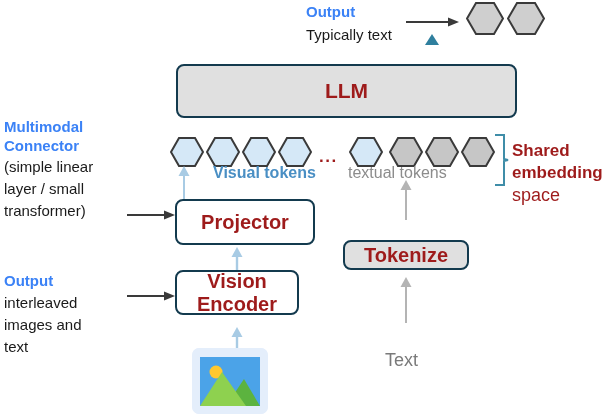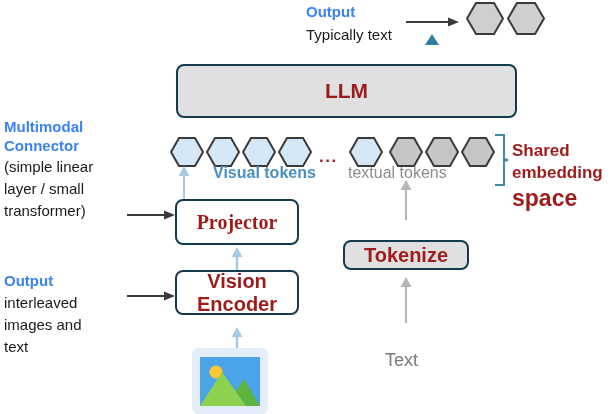--- a/index.html
+++ b/index.html
@@ -204,23 +204,23 @@
   </div>
 
   <div class="abs" style="left:493px; top:134px; width:16px; height:52px;">
     <svg width="16" height="52" viewBox="0 0 16 52">
       <path d="M2,1 L11,1 L11,25 L15,26 L11,27 L11,51 L2,51" fill="none" stroke="#3f8da8" stroke-width="2" stroke-linejoin="miter"></path>
     </svg>
   </div>
 
   <div class="abs red-text" style="left:512px; top:141px; font-size:17px; font-weight:bold;">Shared</div>
   <div class="abs red-text" style="left:512px; top:163px; font-size:17px; font-weight:bold;">embedding</div>
-  <div class="abs red-text" style="left:512px; top:185px; font-size:23px; font-weight:bold;text-align:right;">space</div>
-
-  <div class="abs box box-fill-white" style="left:175px; top:199px; width:124px; height:46px; font-size:20px;font-family:Liberation Serif, serif;">
+  <div class="abs red-text" style="left:512px; top:185px; font-size:18px; font-weight:normal;text-align:right;">space</div>
+
+  <div class="abs box box-fill-white" style="left:175px; top:199px; width:140px; height:46px; font-size:20px;">
     <span>Projector</span>
   </div>
 
   <div class="abs" style="left:231px; top:247px; width:12px; height:24px;">
     <svg width="12" height="24" viewBox="0 0 12 24">
       <line x1="6" y1="24" x2="6" y2="9" stroke="#a8cbe4" stroke-width="2.4"></line>
       <polygon points="6,0 11.5,10 0.5,10" fill="#a8cbe4"></polygon>
     </svg>
   </div>
 

